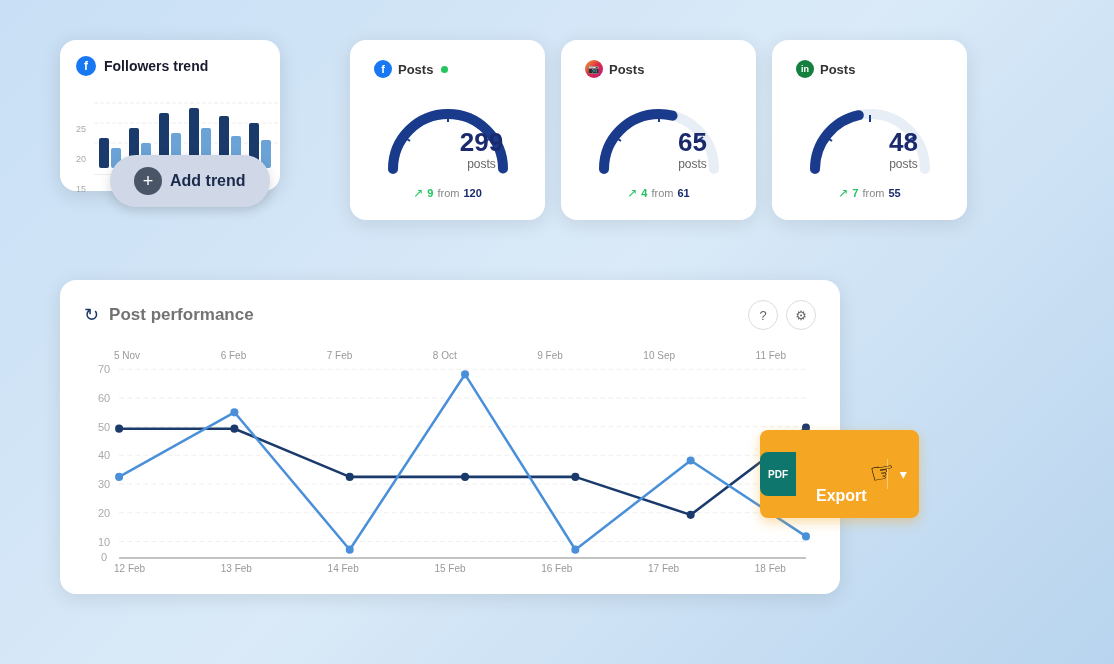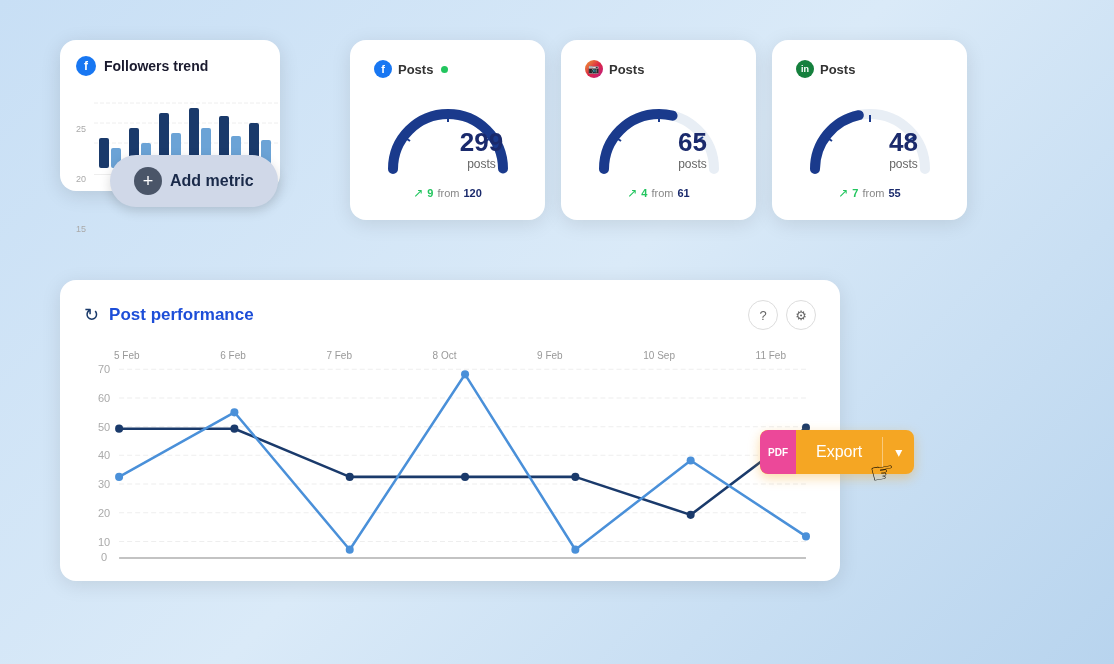--- a/index.html
+++ b/index.html
@@ -57,21 +57,20 @@
     .y-axis-labels {
       position: absolute;
       left: 0;
       top: 36px;
       display: flex;
       flex-direction: column;
       justify-content: space-between;
       height: 70px;
       font-size: 9px;
       color: #aaa;
-      gap: 40px;
     }
 
     
     .add-metric-btn {
       position: absolute;
       top: 155px;
       left: 110px;
       background: #d0d8e8;
       border: none;
       border-radius: 30px;
@@ -229,21 +228,21 @@
       align-items: center;
       gap: 10px;
     }
     .perf-icon {
       color: #1a3a6b;
       font-size: 18px;
     }
     .perf-title {
       font-size: 17px;
       font-weight: 700;
-      color: #1d4ed8;
+      color: #737373;
     }
     .perf-actions {
       display: flex;
       gap: 8px;
     }
     .icon-btn {
       width: 30px;
       height: 30px;
       border-radius: 50%;
       border: 1px solid #ddd;
@@ -282,38 +281,39 @@
       display: flex;
       align-items: center;
       background: #f5a623;
       border-radius: 8px;
       overflow: hidden;
       box-shadow: 0 4px 12px rgba(245, 166, 35, 0.4);
       cursor: pointer;
       z-index: 10;
     }
     .pdf-badge {
-      background: #ec4899;
+      background: #0f766e;
       color: white;
       font-size: 10px;
       font-weight: 700;
       padding: 16px 8px;
       height: 44px;
       display: flex;
       align-items: center;
       border-radius: 8px 0 0 8px;
     }
     .export-label {
       color: white;
-      font-weight: 400;
+      font-weight: 700;
       font-size: 16px;
       padding: 0 20px;
       height: 44px;
       display: flex;
       align-items: center;
+      margin-top: 44px;
     }
     .export-divider {
       width: 1px;
       height: 30px;
       background: rgba(255,255,255,0.4);
     }
     .export-chevron {
       padding: 0 12px;
       height: 44px;
       display: flex;
@@ -372,21 +372,21 @@
 
           <rect x="155" y="35" width="10" height="45" fill="#1a3a6b" rx="2"></rect>
           <rect x="167" y="52" width="10" height="28" fill="#6ba3d6" rx="2"></rect>
         </svg>
       </div>
     </div>
   </div>
 
   <button class="add-metric-btn">
     <div class="plus-circle">+</div>
-    <span>Add metric</span>
+    <span>Add trend</span>
   </button>
 
   <div class="posts-row">
 
     <div class="post-card">
       <div class="post-card-header">
         <div class="platform-icon fb-bg" style="font-size:11px;font-weight:900;">f</div>
         <span class="post-label">Posts</span>
         <div class="live-dot"></div>
       </div>
@@ -473,21 +473,21 @@
         <span class="perf-icon">↻</span>
         <span class="perf-title">Post performance</span>
       </div>
       <div class="perf-actions">
         <button class="icon-btn">?</button>
         <button class="icon-btn">⚙</button>
       </div>
     </div>
 
     <div class="x-axis-labels">
-      <span>5 Feb</span>
+      <span>5 Nov</span>
       <span>6 Feb</span>
       <span>7 Feb</span>
       <span>8 Oct</span>
       <span>9 Feb</span>
       <span>10 Sep</span>
       <span>11 Feb</span>
     </div>
 
     <div class="line-chart-area">
       <svg viewBox="0 0 730 195" xmlns="http://www.w3.org/2000/svg" preserveAspectRatio="none">
@@ -525,20 +525,29 @@
         <circle cx="35" cy="113" r="4" fill="#4a90d9"></circle>
         <circle cx="150" cy="50" r="4" fill="#4a90d9"></circle>
         <circle cx="265" cy="184" r="4" fill="#4a90d9"></circle>
         <circle cx="380" cy="13" r="4" fill="#4a90d9"></circle>
         <circle cx="490" cy="184" r="4" fill="#4a90d9"></circle>
         <circle cx="605" cy="97" r="4" fill="#4a90d9"></circle>
         <circle cx="720" cy="171" r="4" fill="#4a90d9"></circle>
       </svg>
     </div>
 
+    <div class="x-axis-labels" style="padding-top:2px;">
+      <span>12 Feb</span>
+      <span>13 Feb</span>
+      <span>14 Feb</span>
+      <span>15 Feb</span>
+      <span>16 Feb</span>
+      <span>17 Feb</span>
+      <span>18 Feb</span>
+    </div>
   </div>
 
   <div class="export-btn">
     <div class="pdf-badge">
       <span>PDF</span>
     </div>
     <span class="export-label">Export</span>
     <div class="export-divider"></div>
     <div class="export-chevron">▾</div>
   </div>

